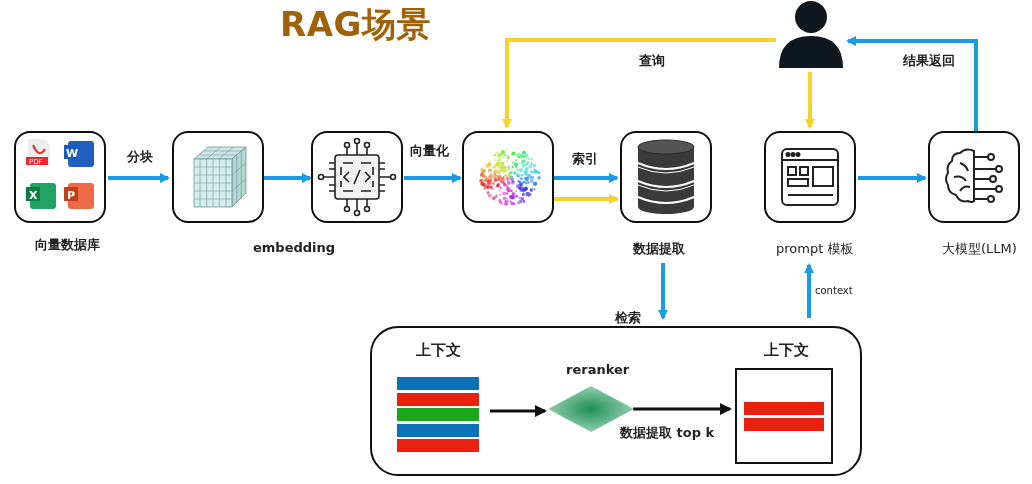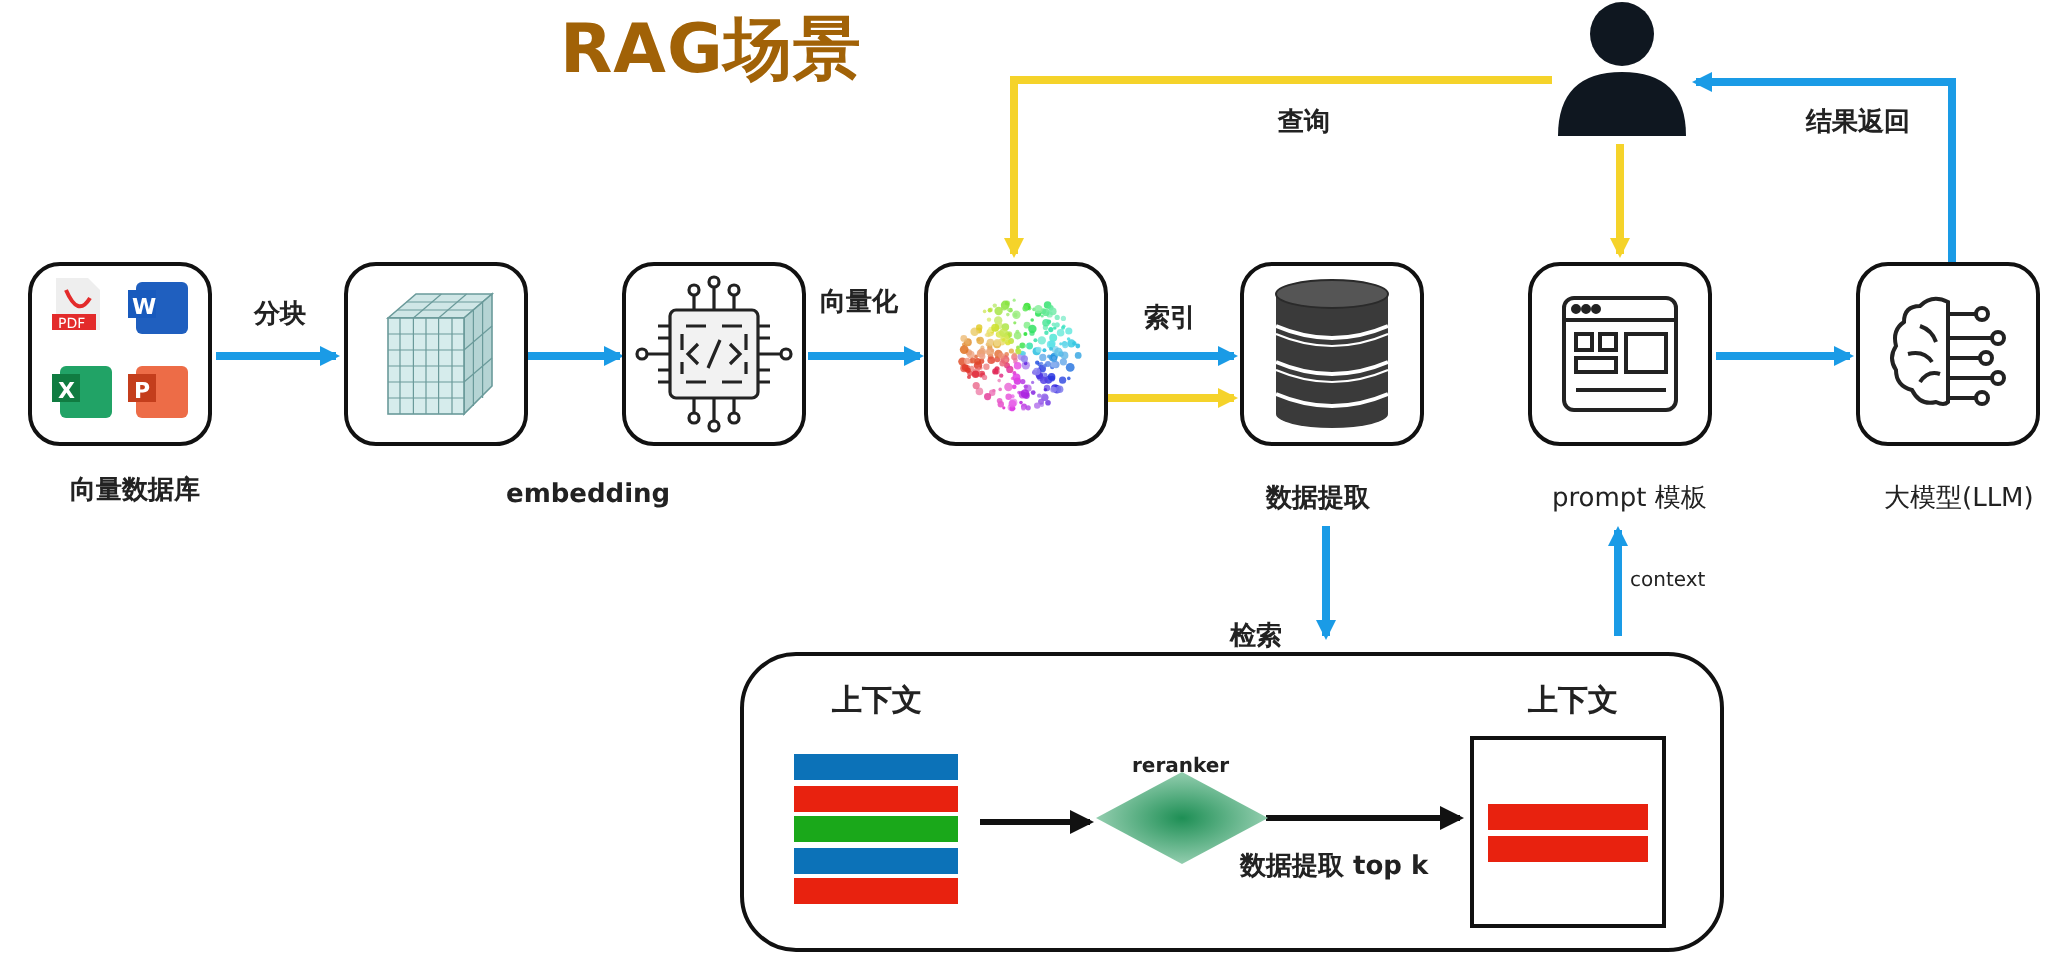--- a/index.html
+++ b/index.html
@@ -436,21 +436,21 @@
 <div class="lbl" style="left:942px;top:240px;font-weight:normal;">大模型(LLM)</div>
 
 <svg class="abs" style="left:776px;top:0px;" width="70" height="70" viewBox="0 0 70 70">
   <circle cx="35" cy="17" r="16" fill="#0f1720"></circle>
   <path d="M3,68 q0,-32 32,-32 q32,0 32,32 z" fill="#0f1720"></path>
 </svg>
 
 <div class="panel"></div>
 <div class="lbl" style="left:416px;top:341px;font-size:15px;">上下文</div>
 <div class="lbl" style="left:764px;top:341px;font-size:15px;">上下文</div>
-<div class="lbl" style="left:566px;top:362px;font-size:10px;margin-top:16px;">reranker</div>
+<div class="lbl" style="left:566px;top:362px;font-size:13px;">reranker</div>
 <div class="lbl" style="left:620px;top:424px;">数据提取 top k</div>
 
 <div id="input-chunks">
     <div class="bar" style="left: 397px; top: 377px; width: 82px; background: rgb(12, 114, 184);"></div>
     <div class="bar" style="left: 397px; top: 392.5px; width: 82px; background: rgb(232, 34, 15);"></div>
     <div class="bar" style="left: 397px; top: 408px; width: 82px; background: rgb(26, 168, 26);"></div>
     <div class="bar" style="left: 397px; top: 423.5px; width: 82px; background: rgb(12, 114, 184);"></div>
     <div class="bar" style="left: 397px; top: 439px; width: 82px; background: rgb(232, 34, 15);"></div>
   </div>
 

